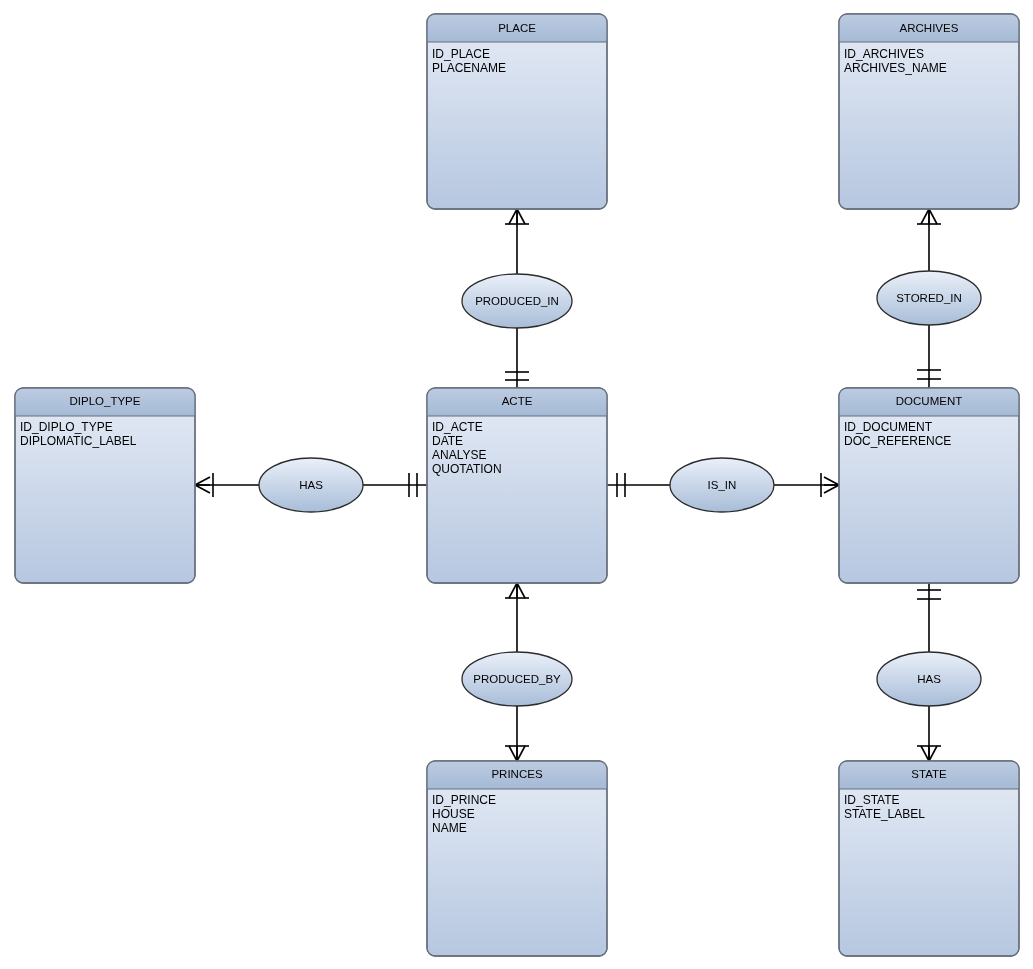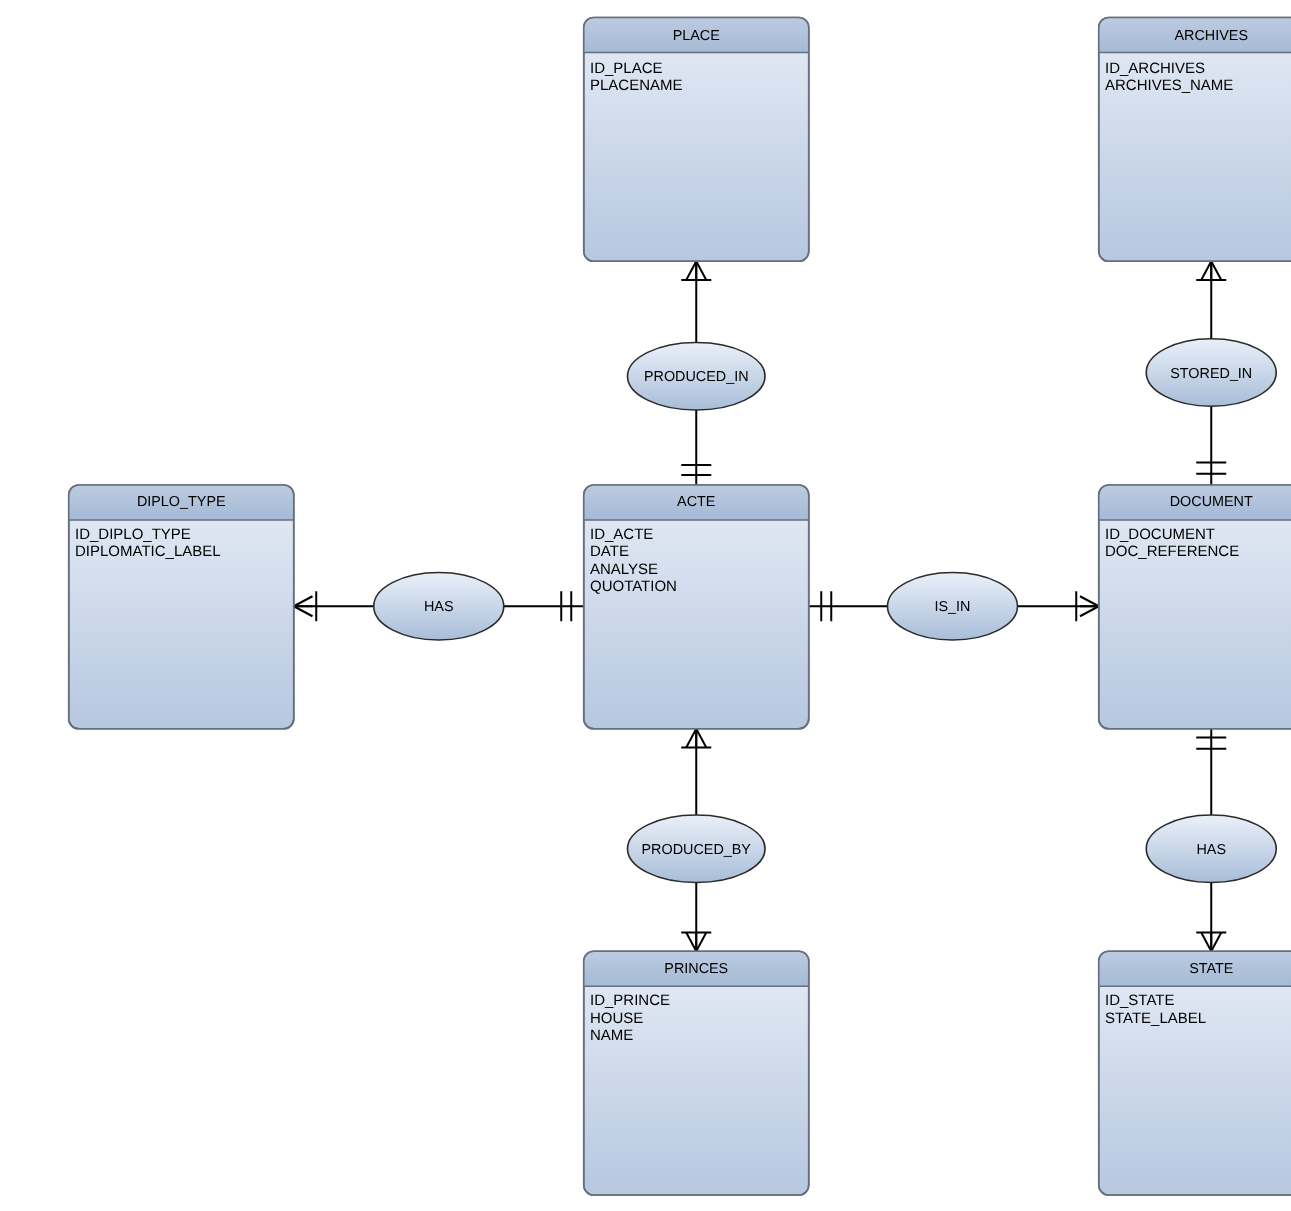--- a/index.html
+++ b/index.html
@@ -11,21 +11,20 @@
     width: 1033px;
     height: 969px;
     font-family: "Liberation Sans", sans-serif;
     overflow: hidden;
   }
   #diagram-canvas {
     position: relative;
     width: 900px;
     height: 969px;
     background: #ffffff;
-    margin-left: 40px;
   }
   svg.er-svg {
     position: absolute;
     top: 0;
     left: 0;
     width: 1033px;
     height: 969px;
   }
   .entity-title-text {
     font-family: "Liberation Sans", sans-serif;

